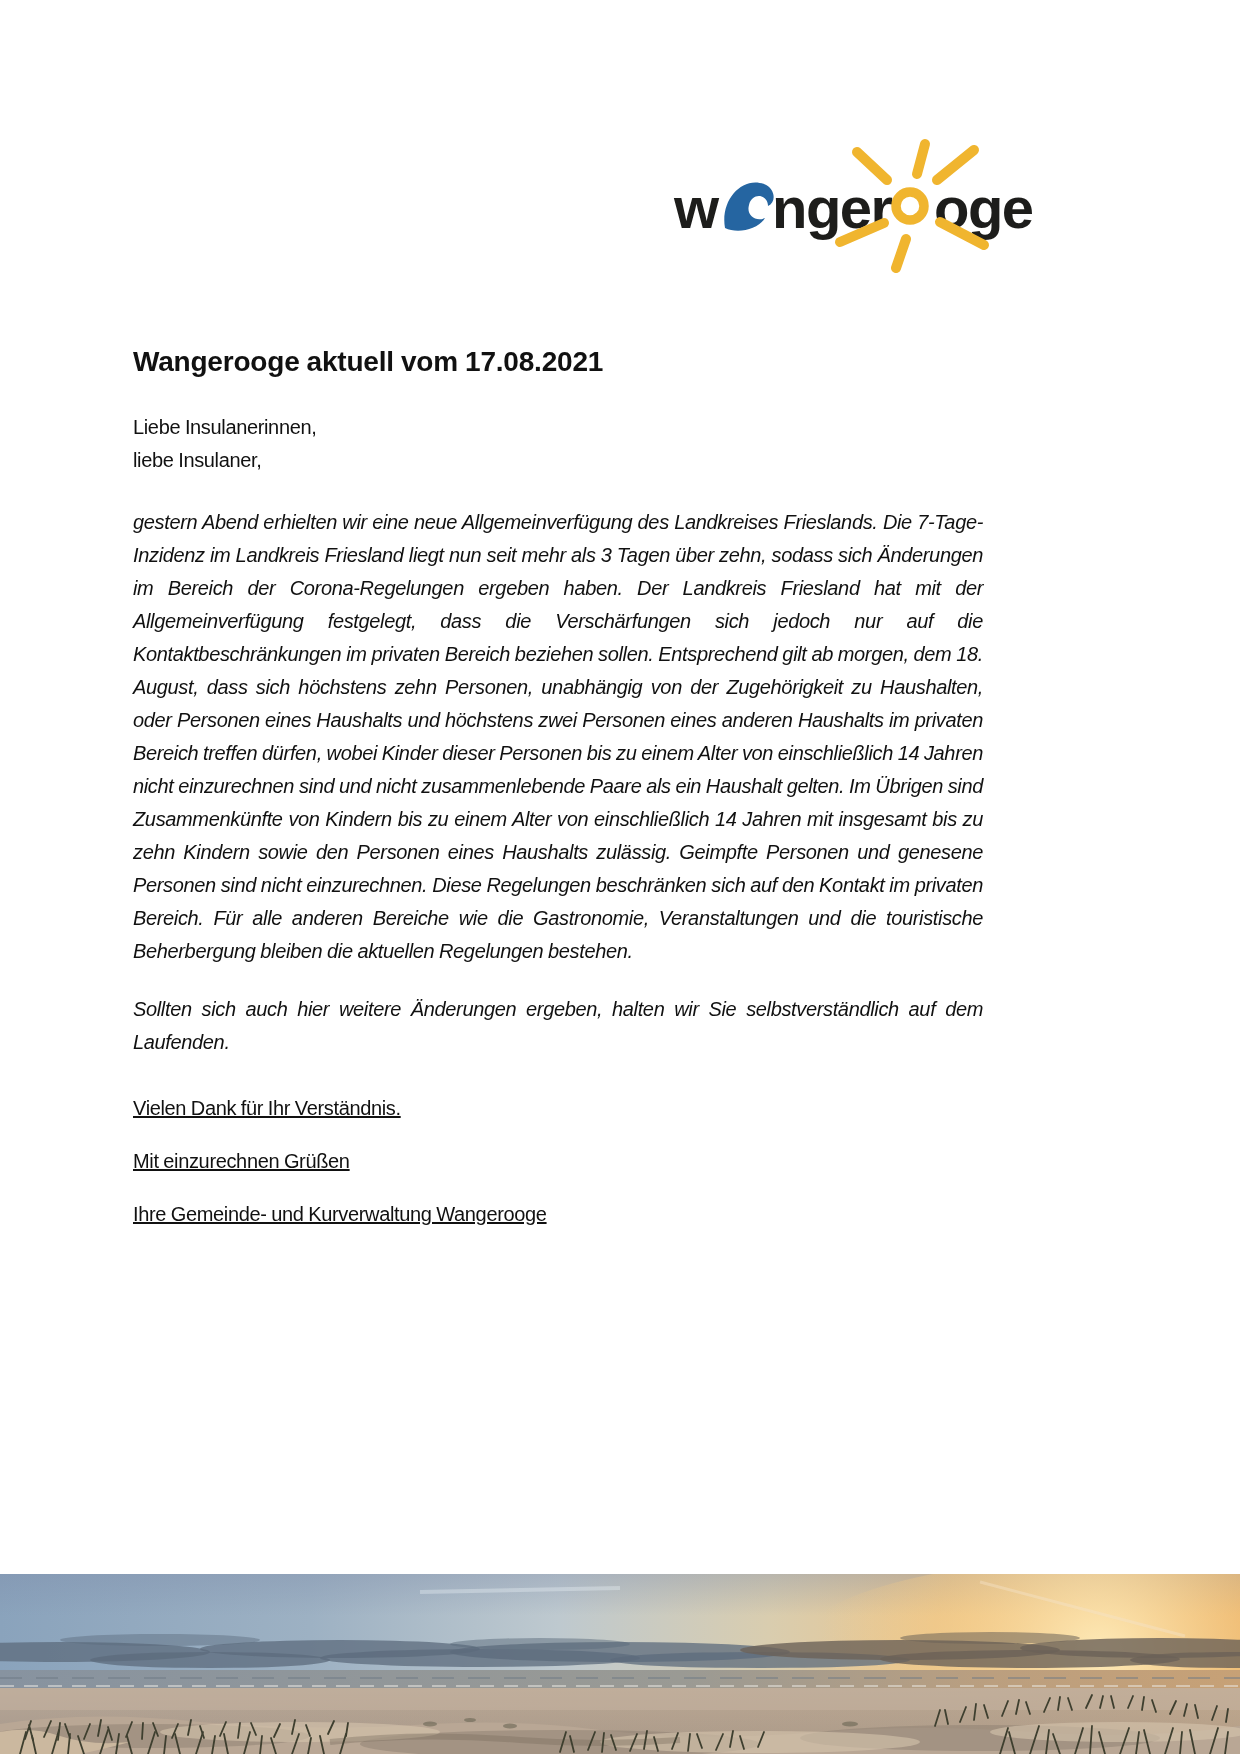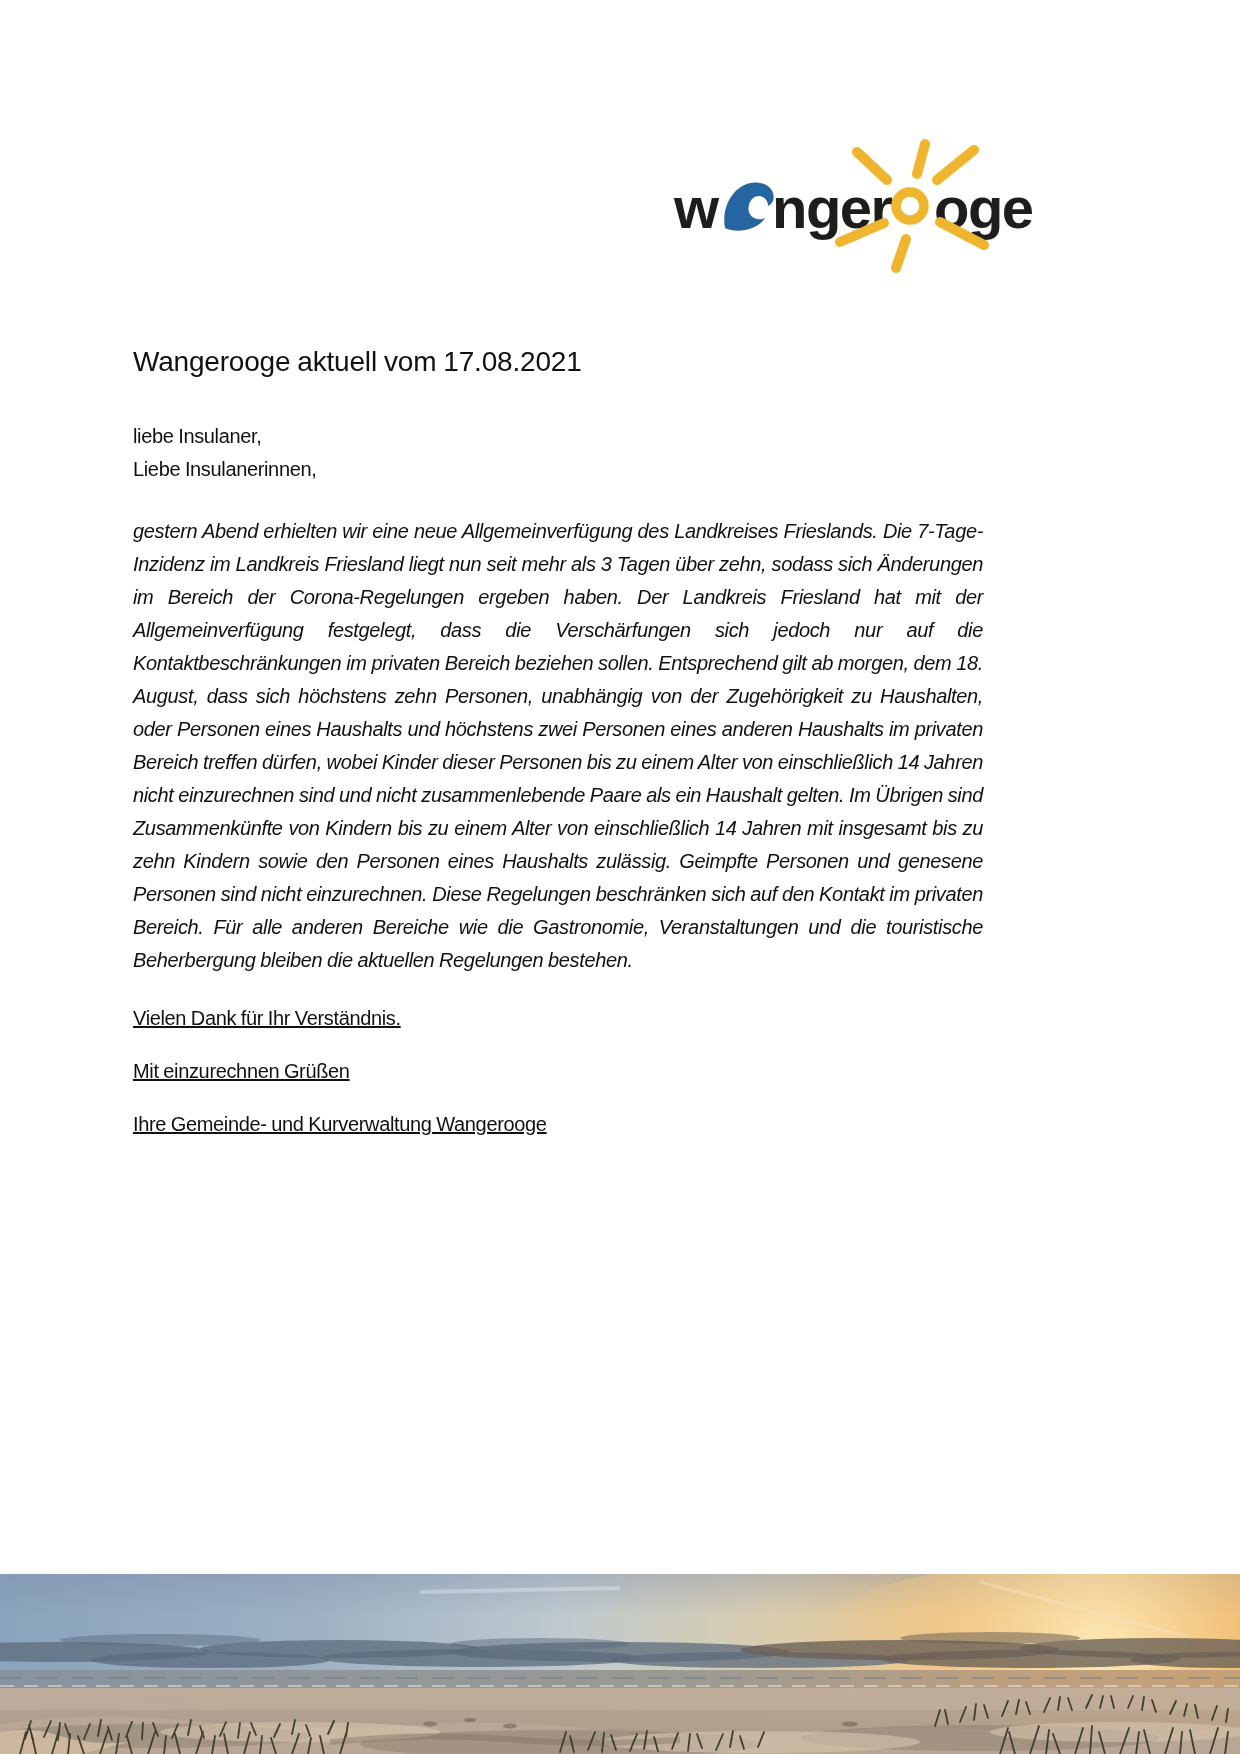--- a/index.html
+++ b/index.html
@@ -20,22 +20,22 @@
     font-family:"Liberation Sans", sans-serif;
     font-weight:bold;font-size:58px;letter-spacing:-1.5px;
   }
   
   .content{
     position:absolute;left:133px;top:345px;width:850px;
     font-size:20px;line-height:33px;
     letter-spacing:-0.35px;word-spacing:-0.5px;
   }
   .content h1{
-    font-size:28px;line-height:34px;font-weight:normal;
-    letter-spacing:-0.2px;margin:0 0 41px 0;
+    font-size:28px;line-height:34px;font-weight:bold;
+    letter-spacing:-0.2px;margin:0 0 32px 0;
   }
   .salutation{margin:0 0 29px 0;}
   .para{margin:0 0 25px 0;text-align:justify;font-style:italic;}
   .para.second{margin-bottom:33px;}
   .line{margin:0 0 20px 0;text-decoration:underline;}
   .line.last{margin-bottom:0;}
   
   .photo{
     position:absolute;left:0;top:1574px;width:1240px;height:180px;
   }
@@ -66,25 +66,26 @@
           <line x1="265" y1="62" x2="235" y2="34" stroke="#f0b52f"></line>
         </g>
       </g>
     </svg>
   </div>
 
   <div class="content">
     <h1>Wangerooge aktuell vom 17.08.2021</h1>
 
     <div class="salutation">
+      <div>Liebe Insulanerinnen,</div>
       <div>liebe Insulaner,</div>
-      <div>Liebe Insulanerinnen,</div>
     </div>
 
     <p class="para">gestern Abend erhielten wir eine neue Allgemeinverfügung des Landkreises Frieslands. Die 7-Tage-Inzidenz im Landkreis Friesland liegt nun seit mehr als 3 Tagen über zehn, sodass sich Änderungen im Bereich der Corona-Regelungen ergeben haben. Der Landkreis Friesland hat mit der Allgemeinverfügung festgelegt, dass die Verschärfungen sich jedoch nur auf die Kontaktbeschränkungen im privaten Bereich beziehen sollen. Entsprechend gilt ab morgen, dem 18. August, dass sich höchstens zehn Personen, unabhängig von der Zugehörigkeit zu Haushalten, oder Personen eines Haushalts und höchstens zwei Personen eines anderen Haushalts im privaten Bereich treffen dürfen, wobei Kinder dieser Personen bis zu einem Alter von einschließlich 14 Jahren nicht einzurechnen sind und nicht zusammenlebende Paare als ein Haushalt gelten. Im Übrigen sind Zusammenkünfte von Kindern bis zu einem Alter von einschließlich 14 Jahren mit insgesamt bis zu zehn Kindern sowie den Personen eines Haushalts zulässig. Geimpfte Personen und genesene Personen sind nicht einzurechnen. Diese Regelungen beschränken sich auf den Kontakt im privaten Bereich. Für alle anderen Bereiche wie die Gastronomie, Veranstaltungen und die touristische Beherbergung bleiben die aktuellen Regelungen bestehen.</p>
+    <p class="para second">Sollten sich auch hier weitere Änderungen ergeben, halten wir Sie selbstverständlich auf dem Laufenden.</p>
 
     <p class="line">Vielen Dank für Ihr Verständnis.</p>
     <p class="line">Mit einzurechnen Grüßen</p>
     <p class="line last">Ihre Gemeinde- und Kurverwaltung Wangerooge</p>
   </div>
 
   <div class="photo">
     <svg viewBox="0 0 1240 180" preserveAspectRatio="none">
       <defs>
         <linearGradient id="skyX" x1="0" y1="0" x2="1" y2="0">

